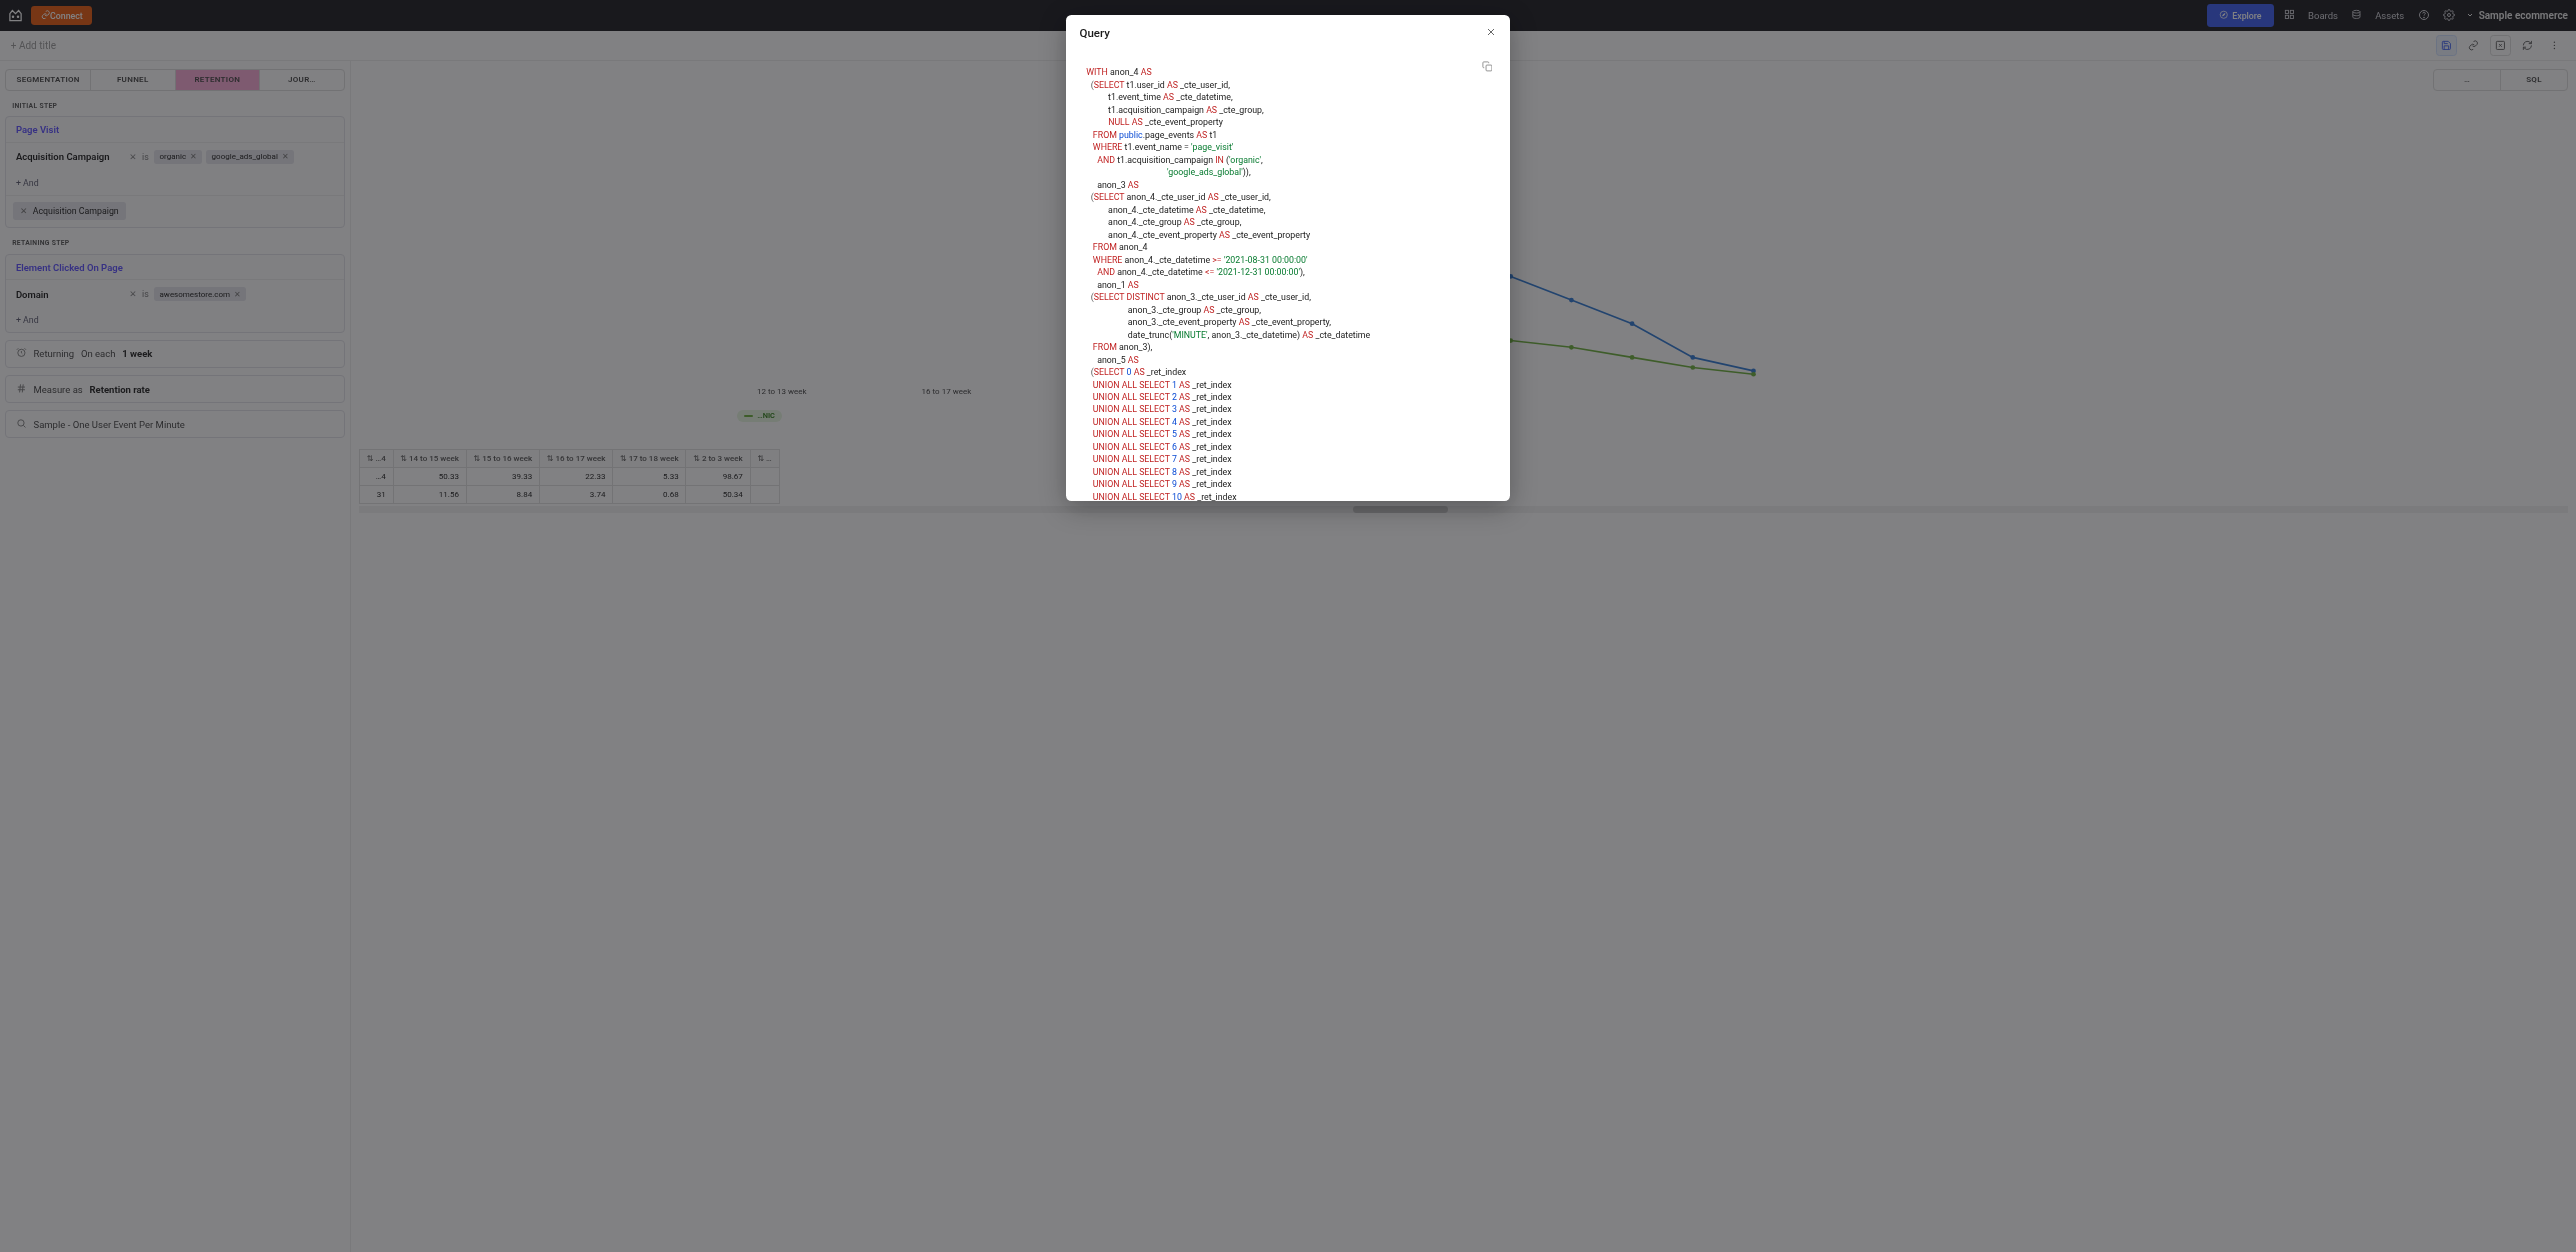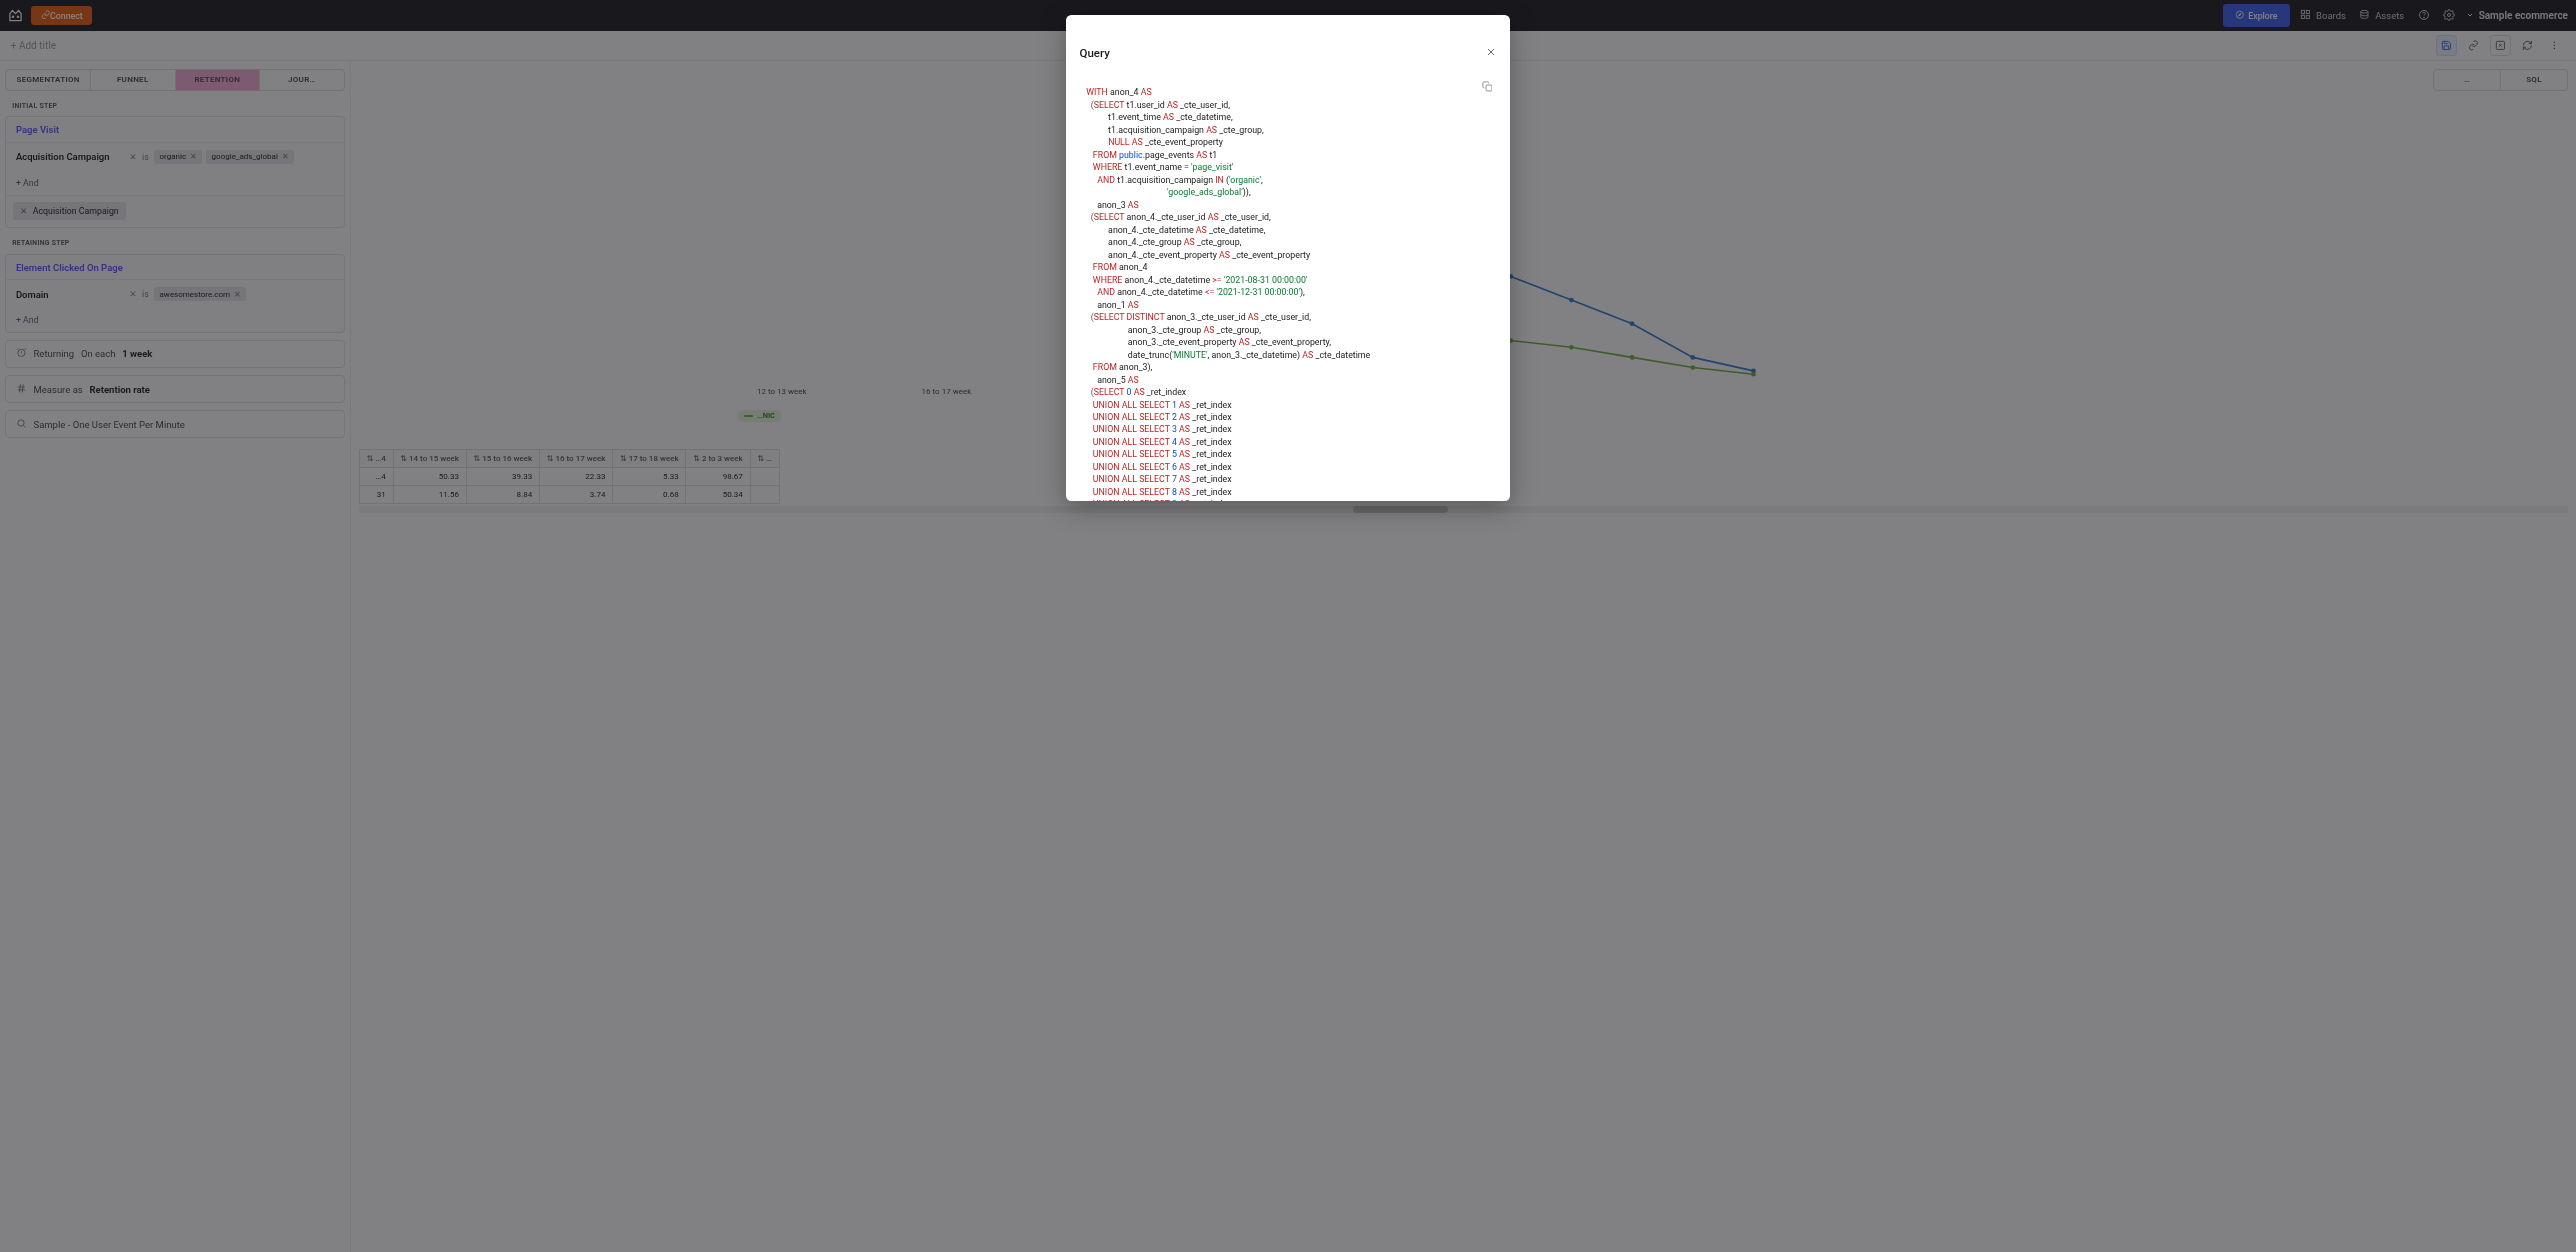--- a/index.html
+++ b/index.html
@@ -3,21 +3,21 @@
 <meta charset="utf-8">
 <style>
 * { margin:0; padding:0; box-sizing:border-box; font-family:-apple-system,BlinkMacSystemFont,"Segoe UI",Roboto,sans-serif; }
 body { background:#fff; color:#1a1a1a; font-size:9.5px; overflow:hidden; }
 
 .topbar { height:31px; background:#19191e; display:flex; align-items:center; padding:0 8px; gap:8px; }
 .logo { width:15px; height:15px; }
 .connect-btn { background:#e8590c; color:#fff; border:none; padding:4px 9.5px; border-radius:3.4px; font-size:8.8px; font-weight:500; display:flex; align-items:center; gap:0; cursor:pointer; }
 .topbar-spacer { flex:1; }
 .explore-btn { background:#3a5cf0; color:#fff; border:none; padding:5.4px 12px; border-radius:3.4px; font-size:8.8px; font-weight:500; display:flex; align-items:center; gap:4px; cursor:pointer; }
-.topbar-link { color:#d0d0d6; display:flex; align-items:center; gap:5px; font-size:9.5px; cursor:pointer; padding:0 2.7px;}
+.topbar-link { color:#d0d0d6; display:flex; align-items:center; gap:13px; font-size:9.5px; cursor:pointer; padding:0 2.7px;}
 .topbar-icon-btn { color:#d0d0d6; cursor:pointer; padding:2.7px;}
 .workspace-sel { color:#eaeaea; font-weight:600; display:flex; align-items:flex-end; gap:5px; cursor:pointer; font-size:10px;}
 
 .page-header { height:30px; display:flex; align-items:center; padding:0 10.8px; border-bottom:0.7px solid #eee; gap:5.4px;}
 .add-title { color:#9a9a9a; font-size:10px; flex:1; cursor:text;}
 .hdr-icon-btn { width:21.6px; height:21.6px; display:flex; align-items:center; justify-content:center; border:0.7px solid #ddd; border-radius:3.4px; cursor:pointer; color:#555;}
 .hdr-icon-btn.filled { background:#eef3ff; border-color:#cfe0ff; color:#3a5cf0;}
 .hdr-icon-btn.noborder { border:none;}
 
 .main { display:flex; height:calc(100vh - 61px); }
@@ -52,21 +52,21 @@
 .data-table { width:100%; margin-top:27px; font-size:8px; overflow-x:auto;}
 .data-table table { border-collapse:collapse;}
 .data-table th,.data-table td { border:0.7px solid #e0e0e0; padding:4px 6.8px; text-align:right; white-space:nowrap;}
 .data-table th { background:#fafafa; font-weight:500; color:#555;}
 .table-scrollbar { height:6.8px; background:#f1f1f1; margin-top:2.7px; position:relative;}
 .table-scrollbar-thumb { position:absolute; left:45%; width:95px; height:6.8px; background:#c6c6c6; border-radius:3.4px;}
 
 
 .overlay { position:fixed; inset:0; background:rgba(25,25,30,.55); display:flex; align-items:flex-start; justify-content:center; padding-top:15px;}
 .modal { width:444px; max-height:486px; background:#fff; border-radius:5.4px; display:flex; flex-direction:column; box-shadow:0 6.8px 27px rgba(0,0,0,.3);}
-.modal-hdr { padding:10.8px 13.5px; font-size:11.5px; font-weight:500; display:flex; align-items:center;margin-top:20px;}
+.modal-hdr { padding:10.8px 13.5px; font-size:11.5px; font-weight:500; display:flex; align-items:center;}
 .modal-close { margin-left:auto; cursor:pointer; color:#666; font-size:12px;}
 .modal-body { padding:6.8px 9.5px 19px; overflow-y:auto; position:relative;}
 .copy-btn { position:absolute; top:9.5px; right:17.6px; color:#888; cursor:pointer;}
 .sql { font-family:ui-monospace,Menlo,Consolas,monospace; font-size:8.8px; line-height:1.42; white-space:pre; padding:8px 10.8px; }
 .kw { color:#c02424;} .func{color:#0a4bd4;} .num{color:#0a4bd4;} .str{color:#067a2f;} .id{color:#1a1a1a;} .pn{color:#555;}
 
 .modal-body::-webkit-scrollbar{width:6.8px;} .modal-body::-webkit-scrollbar-thumb{background:#ccc;border-radius:3.4px;}
 .legend-pill{display:inline-flex;align-items:center;gap:4px;background:#e7f7df;color:#2a7a12;padding:1.4px 6.8px;border-radius:6.8px;font-size:7.4px;font-weight:600;}
 .legend-line{display:inline-block;width:9.5px;height:2px;border-radius:1.4px;}
 </style>

